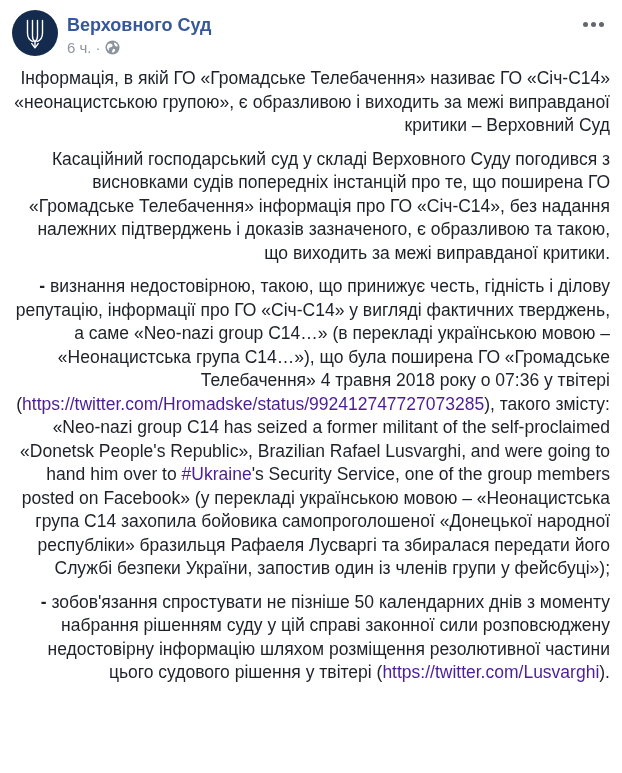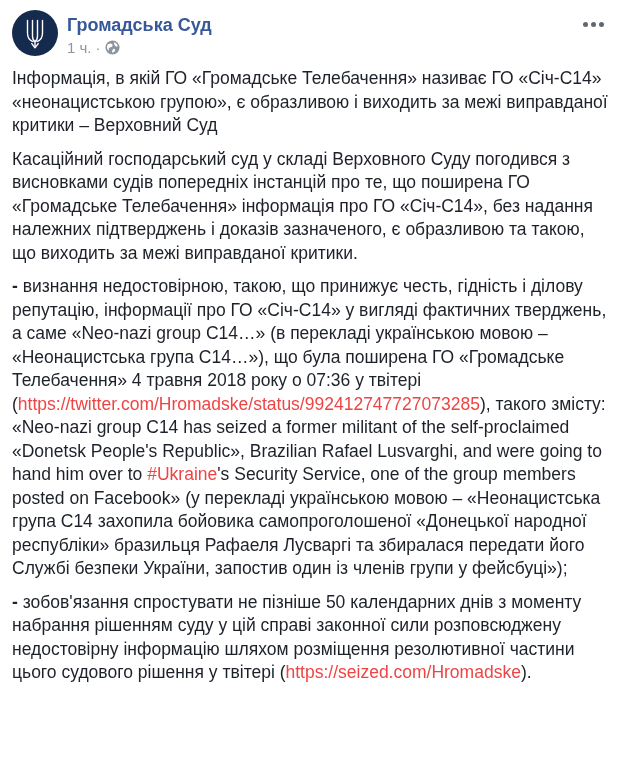--- a/index.html
+++ b/index.html
@@ -77,24 +77,25 @@
   }
   
   .post-content {
     margin-top: 11px;
     font-size: 17.5px;
     line-height: 23.5px;
     letter-spacing: 0;
   }
   .post-content p {
     margin: 1px 0 10px 0;
+    text-align: right;
   }
   .post-content p:last-child { margin-bottom: 0; }
   .post-content a {
-    color: #ef4444;
+    color: #4c1d95;
     text-decoration: none;
     cursor: pointer;
   }
   .post-content .b { font-weight: 700; }
 </style>
 </head>
 <body>
 
 <div class="post-card">
 
@@ -107,23 +108,23 @@
           <path d="M15.5 10.5 V23 c0 5 2.5 7.5 5.5 8.6"></path>
           <path d="M30.5 10.5 V23 c0 5 -2.5 7.5 -5.5 8.6"></path>
           <path d="M20.5 10.5 V26 c0 3 0.8 4.6 2.5 5.6 c1.7 -1 2.5 -2.6 2.5 -5.6 V10.5"></path>
           <path d="M23 31.6 v4.6"></path>
           <path d="M19.8 33.6 l3.2 4.2 l3.2 -4.2"></path>
         </g>
       </svg>
     </div>
 
     <div class="header-info">
-      <a class="page-name" href="#">Громадська Суд</a>
+      <a class="page-name" href="#">Верховного Суд</a>
       <div class="meta-row">
-        <span>1 ч.</span>
+        <span>6 ч.</span>
         <span class="sep">·</span>
         <span class="globe">
           <svg viewBox="0 0 16 16" width="15" height="15" aria-hidden="true">
             <circle cx="8" cy="8" r="7.5" fill="#8d949e"></circle>
             <path fill="#ffffff" d="M3.2 4.6 c1.6 -1.4 3.6 -1 4.6 0.2 c0.9 1.1 0.1 2.6 -1.6 2.8 c-1.7 0.2 -2.7 1.4 -2 2.9 c0.4 0.8 -0.3 1.1 -0.9 0.4 c-1.6 -1.9 -1.6 -4.6 -0.1 -6.3 z"></path>
             <path fill="#ffffff" d="M10.2 2.6 c1.7 0.5 2.8 1.7 3.3 3.3 c0.3 1.2 -1.2 1.7 -2.1 0.8 c-0.9 -0.9 -1.9 -2.3 -1.9 -3.3 c0 -0.6 0.2 -0.9 0.7 -0.8 z"></path>
             <path fill="#ffffff" d="M9.2 9.4 c1.2 0 2 1 1.5 2.1 c-0.4 0.9 -1.3 1.7 -2.3 1.9 c-0.9 0.2 -1.2 -0.5 -0.8 -1.4 c0.4 -0.9 0.6 -2.6 1.6 -2.6 z"></path>
           </svg>
         </span>
       </div>
@@ -133,16 +134,16 @@
       <span class="dot"></span>
       <span class="dot"></span>
       <span class="dot"></span>
     </button>
   </div>
 
   <div class="post-content">
       <p><span>Інформація, в якій ГО «Громадське Телебачення» називає ГО «Січ-С14» «неонацистською групою», є образливою і виходить за межі виправданої критики – Верховний Суд</span></p>
       <p><span>Касаційний господарський суд у складі Верховного Суду погодився з висновками судів попередніх інстанцій про те, що поширена ГО «Громадське Телебачення» інформація про ГО «Січ-С14», без надання належних підтверджень і доказів зазначеного, є образливою та такою, що виходить за межі виправданої критики.</span></p>
       <p><span class="b">-</span><span> визнання недостовірною, такою, що принижує честь, гідність і ділову репутацію, інформації про ГО «Січ-С14» у вигляді фактичних тверджень, а саме «Neo-nazi group C14…» (в перекладі українською мовою – «Неонацистська група С14…»), що була поширена ГО «Громадське Телебачення» 4 травня 2018 року о 07:36 у твітері (</span><a href="#">https://twitter.com/Hromadske/status/992412747727073285</a><span>), такого змісту: «Neo-nazi group C14 has seized a former militant of the self-proclaimed «Donetsk People's Republic», Brazilian Rafael Lusvarghi, and were going to hand him over to </span><a href="#">#Ukraine</a><span>'s Security Service, one of the group members posted on Facebook» (у перекладі українською мовою – «Неонацистська група С14 захопила бойовика самопроголошеної «Донецької народної республіки» бразильця Рафаеля Лусваргі та збиралася передати його Службі безпеки України, запостив один із членів групи у фейсбуці»);</span></p>
-      <p><span class="b">-</span><span> зобов'язання спростувати не пізніше 50 календарних днів з моменту набрання рішенням суду у цій справі законної сили розповсюджену недостовірну інформацію шляхом розміщення резолютивної частини цього судового рішення у твітері (</span><a href="#">https://seized.com/Hromadske</a><span>).</span></p>
+      <p><span class="b">-</span><span> зобов'язання спростувати не пізніше 50 календарних днів з моменту набрання рішенням суду у цій справі законної сили розповсюджену недостовірну інформацію шляхом розміщення резолютивної частини цього судового рішення у твітері (</span><a href="#">https://twitter.com/Lusvarghi</a><span>).</span></p>
     </div>
 
 </div>
 
 </body></html>

